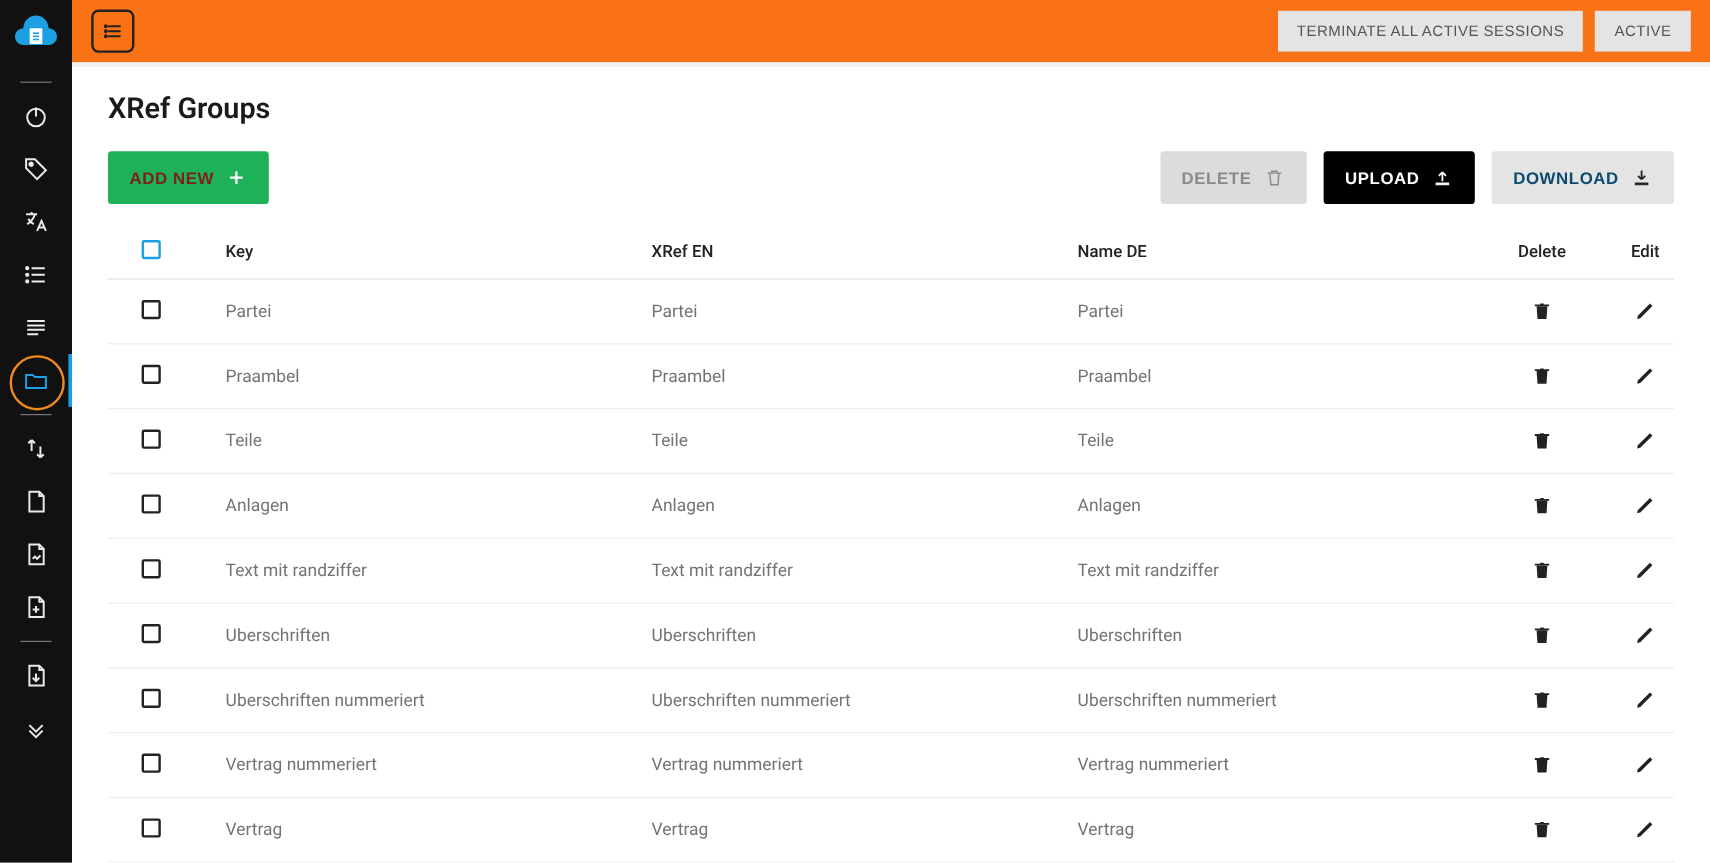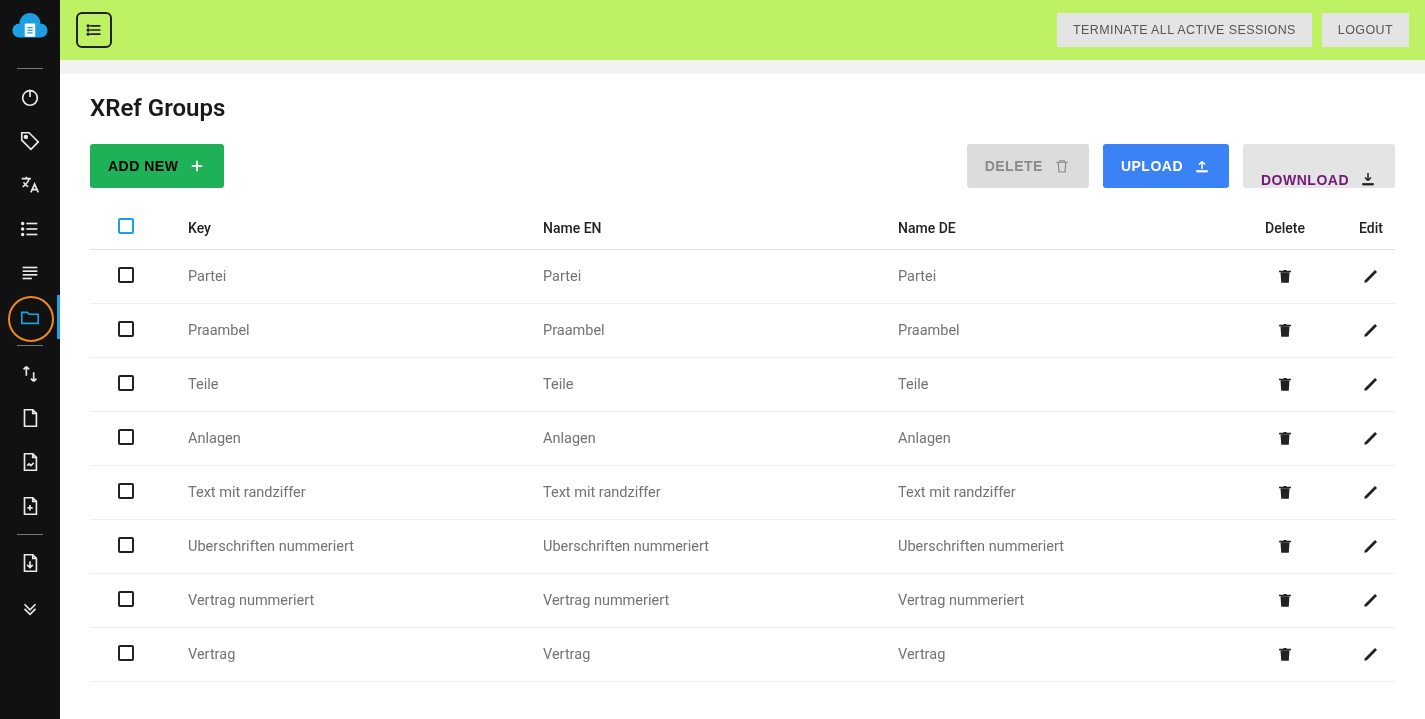--- a/index.html
+++ b/index.html
@@ -63,21 +63,21 @@
     display:flex;
     flex-direction:column;
     min-width:0;
   }
   .topbar {
     height:60px;
     display:flex;
     align-items:center;
     justify-content:space-between;
     padding:8px 16px;
-    background:#bef264;
+    background:#f97316;
   }
   .topbar .left { display:flex; align-items:center; gap:12px; }
   .menu-toggle {
     width:36px;height:36px;
     border:2px solid #222;
     border-radius:6px;
     display:flex;align-items:center;justify-content:center;
     cursor:pointer;
   }
   .menu-toggle svg { width:20px;height:20px;stroke:#222;fill:none;stroke-width:2;stroke-linecap:round;}
@@ -118,27 +118,27 @@
     display:flex;
     align-items:center;
     gap:10px;
     font-size:14px;
     font-weight:600;
     letter-spacing:.5px;
     border-radius:3px;
     cursor:pointer;
   }
   .btn svg { width:18px;height:18px; }
-  .btn-green { background:#1fb158; color:#000000; }
+  .btn-green { background:#1fb158; color:#7f1d1d; }
   .btn-green svg { stroke:#fff; fill:none; stroke-width:2.4; }
   .btn-disabled { background:#dcdcdc; color:#8a8a8a; cursor:not-allowed; }
   .btn-disabled svg { stroke:#8a8a8a; fill:#8a8a8a; }
-  .btn-blue { background:#3b82f6; color:#fff; }
+  .btn-blue { background:#000000; color:#fff; }
   .btn-blue svg { stroke:#fff; fill:#fff; }
-  .btn-soft { background:#e4e4e4; color:#701a75;align-items:flex-end; }
+  .btn-soft { background:#e4e4e4; color:#0c4a6e; }
   .btn-soft svg { stroke:#222; fill:#222; }
 
   
   table {
     width:100%;
     border-collapse:collapse;
   }
   thead th {
     text-align:left;
     font-weight:500;
@@ -292,21 +292,21 @@
             <line x1="8" y1="12" x2="19" y2="12"></line>
             <line x1="8" y1="17" x2="19" y2="17"></line>
             <circle cx="5" cy="7" r="1" fill="#222"></circle>
             <circle cx="5" cy="12" r="1" fill="#222"></circle>
             <circle cx="5" cy="17" r="1" fill="#222"></circle>
           </svg>
       </div>
     </div>
     <div class="right">
       <button class="btn-grey">TERMINATE ALL ACTIVE SESSIONS</button>
-      <button class="btn-grey">LOGOUT</button>
+      <button class="btn-grey">ACTIVE</button>
     </div>
   </div>
 
   <div class="grey-strip"></div>
 
   <div class="content">
     <h1 class="page-title">XRef Groups</h1>
 
     <div class="toolbar">
       <button class="btn btn-green">
@@ -338,21 +338,21 @@
             </svg>
         </button>
       </div>
     </div>
 
     <table>
       <thead>
         <tr>
           <th class="col-check"><span class="chk"></span></th>
           <th class="col-key">Key</th>
-          <th class="col-en">Name EN</th>
+          <th class="col-en">XRef EN</th>
           <th class="col-de">Name DE</th>
           <th class="col-del">Delete</th>
           <th class="col-edit">Edit</th>
         </tr>
       </thead>
       <tbody id="table-body">
           <tr>
             <td class="col-check"><span class="chk"></span></td>
             <td class="col-key">Partei</td>
             <td class="col-en">Partei</td>
@@ -437,20 +437,38 @@
                 </svg>
               </span></td>
             <td class="col-edit"><span class="icon-btn">
                 <svg viewBox="0 0 24 24">
                   <path d="M3 21l3.5-.8L20 6.7 17.3 4 3.8 17.5z"></path>
                 </svg>
               </span></td>
           </tr>
           <tr>
             <td class="col-check"><span class="chk"></span></td>
+            <td class="col-key">Uberschriften</td>
+            <td class="col-en">Uberschriften</td>
+            <td class="col-de">Uberschriften</td>
+            <td class="col-del"><span class="icon-btn">
+                <svg viewBox="0 0 24 24">
+                  <path d="M6 7h12l-1 14H7z"></path>
+                  <path d="M4 7h16v-2H4z"></path>
+                  <path d="M10 4h4v2h-4z"></path>
+                </svg>
+              </span></td>
+            <td class="col-edit"><span class="icon-btn">
+                <svg viewBox="0 0 24 24">
+                  <path d="M3 21l3.5-.8L20 6.7 17.3 4 3.8 17.5z"></path>
+                </svg>
+              </span></td>
+          </tr>
+          <tr>
+            <td class="col-check"><span class="chk"></span></td>
             <td class="col-key">Uberschriften nummeriert</td>
             <td class="col-en">Uberschriften nummeriert</td>
             <td class="col-de">Uberschriften nummeriert</td>
             <td class="col-del"><span class="icon-btn">
                 <svg viewBox="0 0 24 24">
                   <path d="M6 7h12l-1 14H7z"></path>
                   <path d="M4 7h16v-2H4z"></path>
                   <path d="M10 4h4v2h-4z"></path>
                 </svg>
               </span></td>

